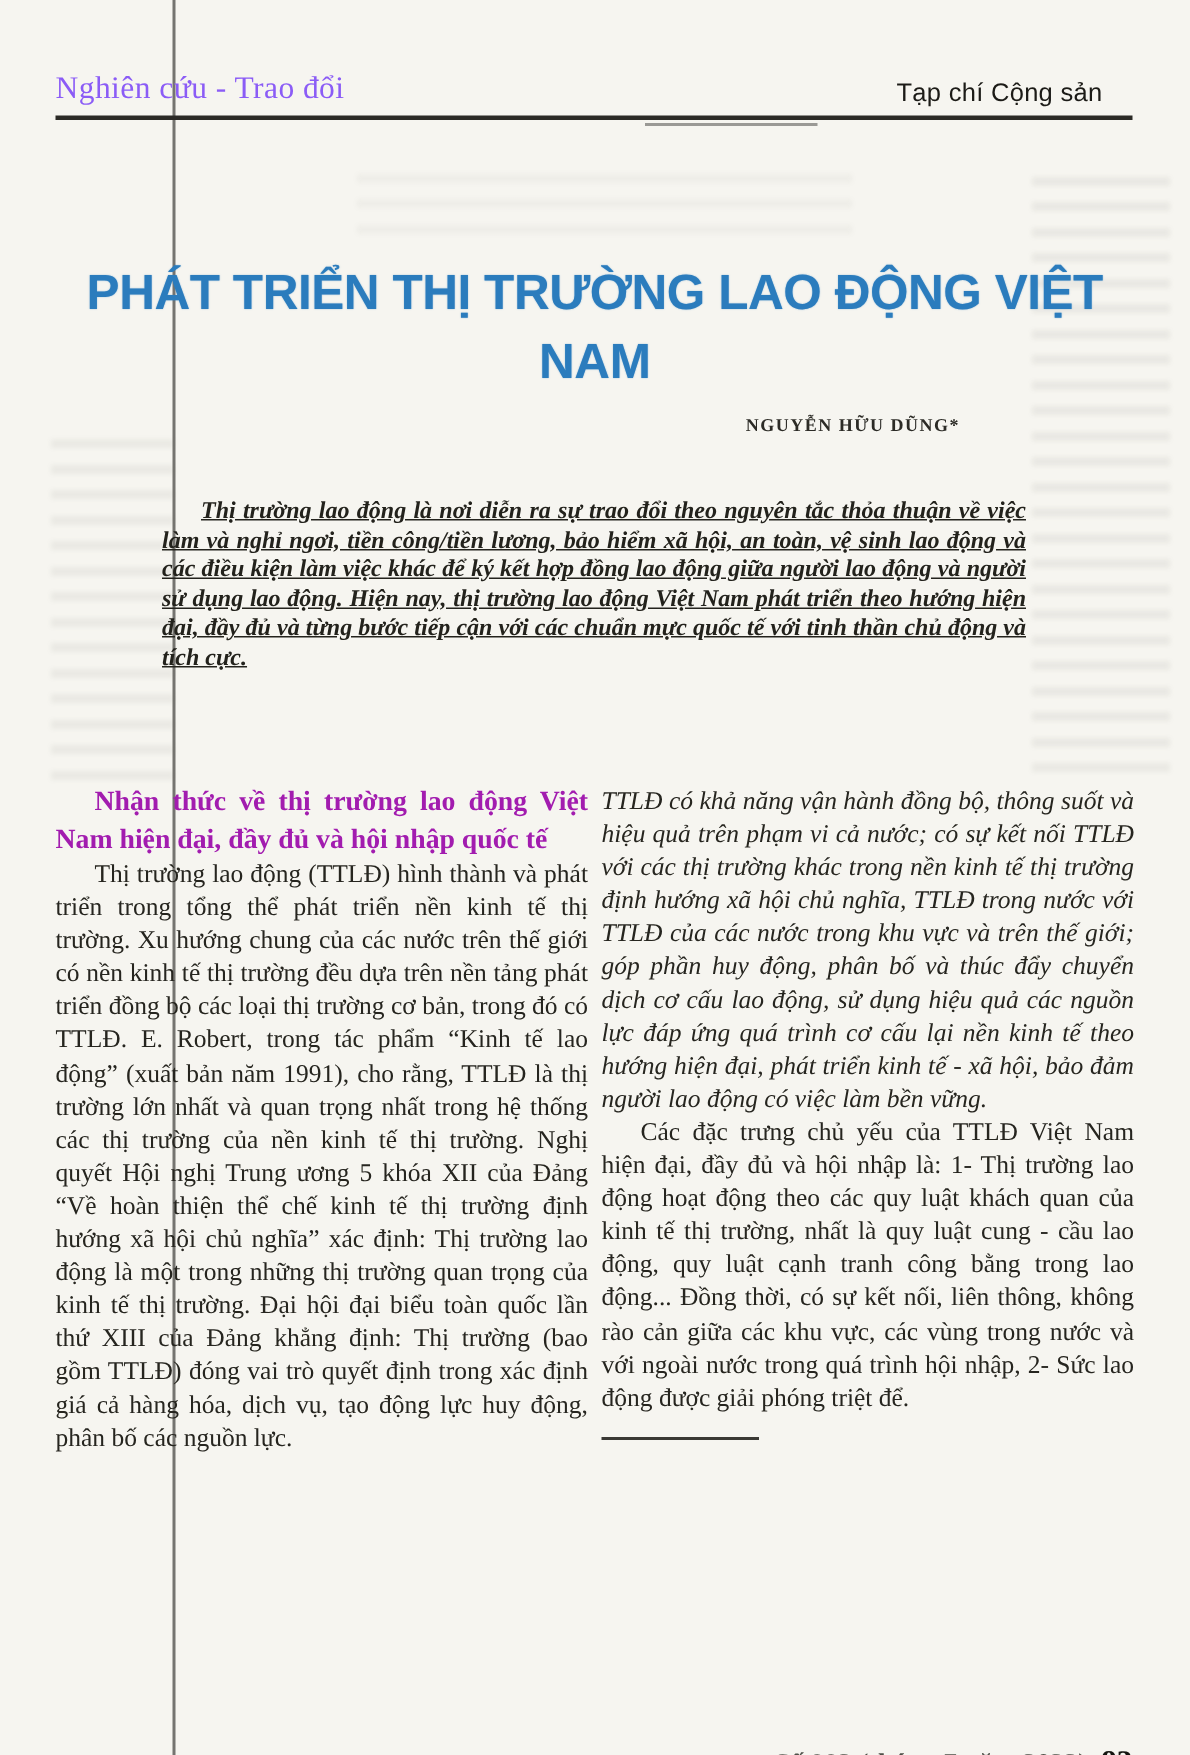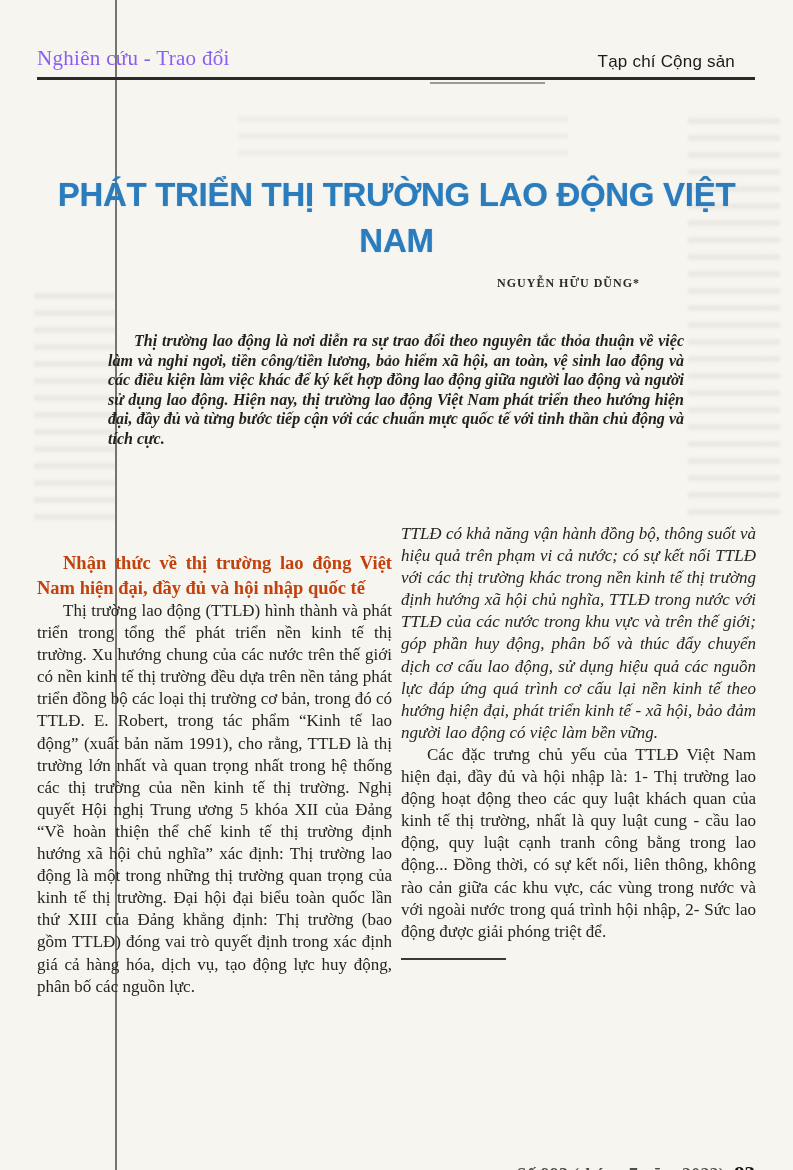--- a/index.html
+++ b/index.html
@@ -28,28 +28,28 @@
   .title{position:absolute;left:30px;right:30px;top:172px;text-align:center;
     font-family:"Liberation Sans",sans-serif;font-weight:bold;
     font-size:33px;line-height:46px;color:#2b7cbd;letter-spacing:-.3px;
     text-shadow:0 0 1px rgba(43,124,189,.55);}
   .author{position:absolute;left:37px;right:153px;top:276px;text-align:right;
     font-weight:bold;font-size:12px;color:#2c2b26;letter-spacing:1px;}
 
   
   .abstract{position:absolute;left:108px;width:576px;top:331px;
     font-style:italic;font-weight:bold;font-size:16px;line-height:19.6px;
-    text-align:justify;text-indent:26px;color:#23221c;}
+    text-align:justify;text-indent:26px;color:#23221c;text-decoration:underline;}
 
   
   .cols{position:absolute;left:37px;top:523px;width:720px;display:flex;gap:9px;}
   .col{width:355px;font-size:17px;line-height:22.1px;text-align:justify;}
   .col p{margin:0;text-indent:26px;}
   .col p.noindent{text-indent:0;}
-  .col .heading{font-weight:bold;font-size:18.5px;line-height:24.5px;color:#c2410c;margin-top:28px;}
+  .col .heading{font-weight:bold;font-size:18.5px;line-height:24.5px;color:#a21caf;}
   .italic{font-style:italic;}
   .fn-rule{width:105px;height:2px;background:#3a3934;margin:15px 0 9px 0;}
   .footnote{font-size:15px;line-height:21px;text-align:justify;text-indent:22px;color:#2b2a24;}
 
   
   .footer{position:absolute;right:38px;top:1162px;text-align:center;}
   .footer .issue{font-weight:bold;font-size:18px;color:#4e5048;letter-spacing:.2px;}
   .footer .pageno{font-weight:bold;font-size:21px;color:#151410;margin-left:9px;}
 </style>
 </head>

